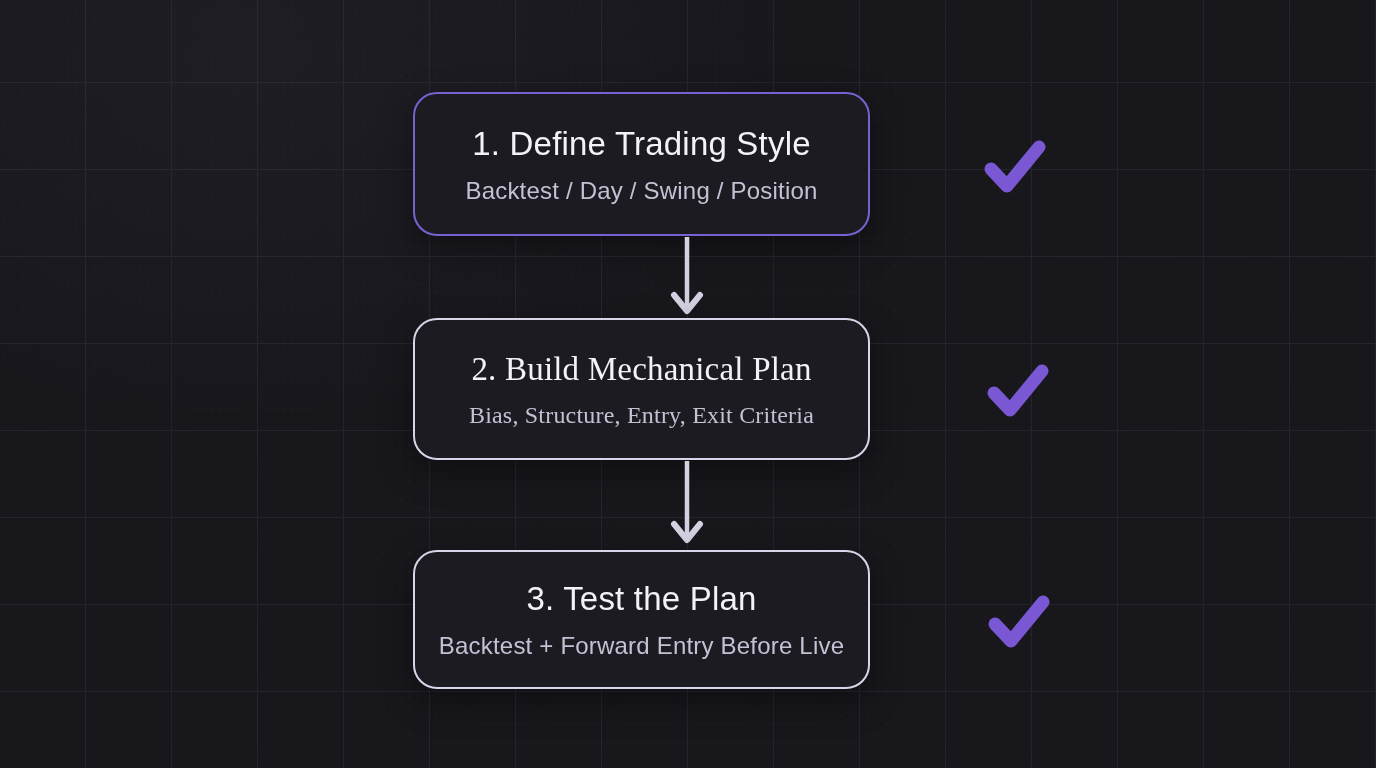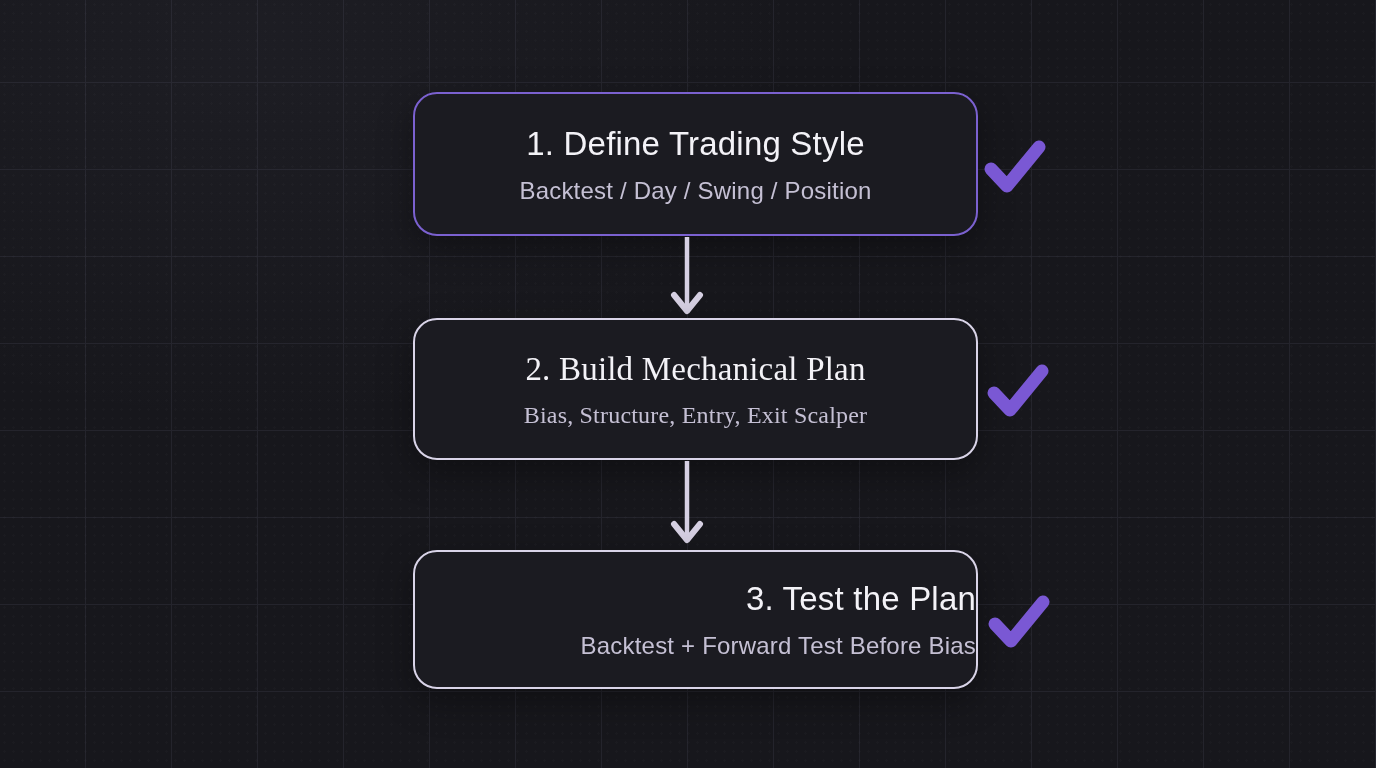--- a/index.html
+++ b/index.html
@@ -27,37 +27,37 @@
       radial-gradient(rgba(255,255,255,0.016) 1px, rgba(0,0,0,0) 1.4px),
       linear-gradient(to right, var(--grid) 1px, rgba(0,0,0,0) 1px),
       linear-gradient(to bottom, var(--grid) 1px, rgba(0,0,0,0) 1px);
     background-size: 100% 100%, 9px 9px, 86px 86px, 87px 87px;
     background-position: 0 0, 0 0, 85px 0, 0 82px;
   }
 
   .step {
     position: absolute;
     left: 413px;
-    width: 565px;
+    width: 457px;
     background: var(--box_bg);
     border: 2px solid var(--border_default);
     border-radius: 24px;
     display: flex;
     flex-direction: column;
     align-items: center;
     justify-content: center;
     gap: 12px;
     text-align: center;
     box-shadow: 0 12px 34px rgba(0, 0, 0, 0.35);
   }
   .step.active { border-color: var(--border_active); }
 
   .step-1 { top: 92px;  height: 144px; }
   .step-2 { top: 318px; height: 142px; font-family: Liberation Serif, serif; }
-  .step-3 { top: 550px; height: 139px; align-items: flex-end; }
+  .step-3 { top: 550px; height: 139px; }
 
   .title {
     font-size: 33px;
     line-height: 40px;
     font-weight: 500;
     letter-spacing: 0.2px;
     color: var(--title_text);
   }
   .subtitle {
     font-size: 24px;
@@ -89,32 +89,32 @@
     <polyline points="7,29 23,46 55,7" fill="none" stroke="var(--checkmark)" stroke-width="13" stroke-linecap="round" stroke-linejoin="round"></polyline>
   </svg>
 
   <svg class="arrow arrow-1" width="36" height="80" viewBox="0 0 36 80">
     <line x1="18" y1="0" x2="18" y2="74" stroke="var(--arrow)" stroke-width="4.5"></line>
     <polyline points="5,58 18,74 31,58" fill="none" stroke="var(--arrow)" stroke-width="6" stroke-linecap="round" stroke-linejoin="round"></polyline>
   </svg>
 
   <section class="step step-2">
     <h2 class="title">2. Build Mechanical Plan</h2>
-    <p class="subtitle">Bias, Structure, Entry, Exit Scalper</p>
+    <p class="subtitle">Bias, Structure, Entry, Exit Criteria</p>
   </section>
   <svg class="check check-2" width="62" height="54" viewBox="0 0 62 54">
     <polyline points="7,29 23,46 55,7" fill="none" stroke="var(--checkmark)" stroke-width="13" stroke-linecap="round" stroke-linejoin="round"></polyline>
   </svg>
 
   <svg class="arrow arrow-2" width="36" height="85" viewBox="0 0 36 85">
     <line x1="18" y1="0" x2="18" y2="79" stroke="var(--arrow)" stroke-width="4.5"></line>
     <polyline points="5,63 18,79 31,63" fill="none" stroke="var(--arrow)" stroke-width="6" stroke-linecap="round" stroke-linejoin="round"></polyline>
   </svg>
 
   <section class="step step-3">
     <h2 class="title">3. Test the Plan</h2>
-    <p class="subtitle">Backtest + Forward Test Before Bias</p>
+    <p class="subtitle">Backtest + Forward Entry Before Live</p>
   </section>
   <svg class="check check-3" width="62" height="54" viewBox="0 0 62 54">
     <polyline points="7,29 23,46 55,7" fill="none" stroke="var(--checkmark)" stroke-width="13" stroke-linecap="round" stroke-linejoin="round"></polyline>
   </svg>
 
 </div>
 
 </body></html>

